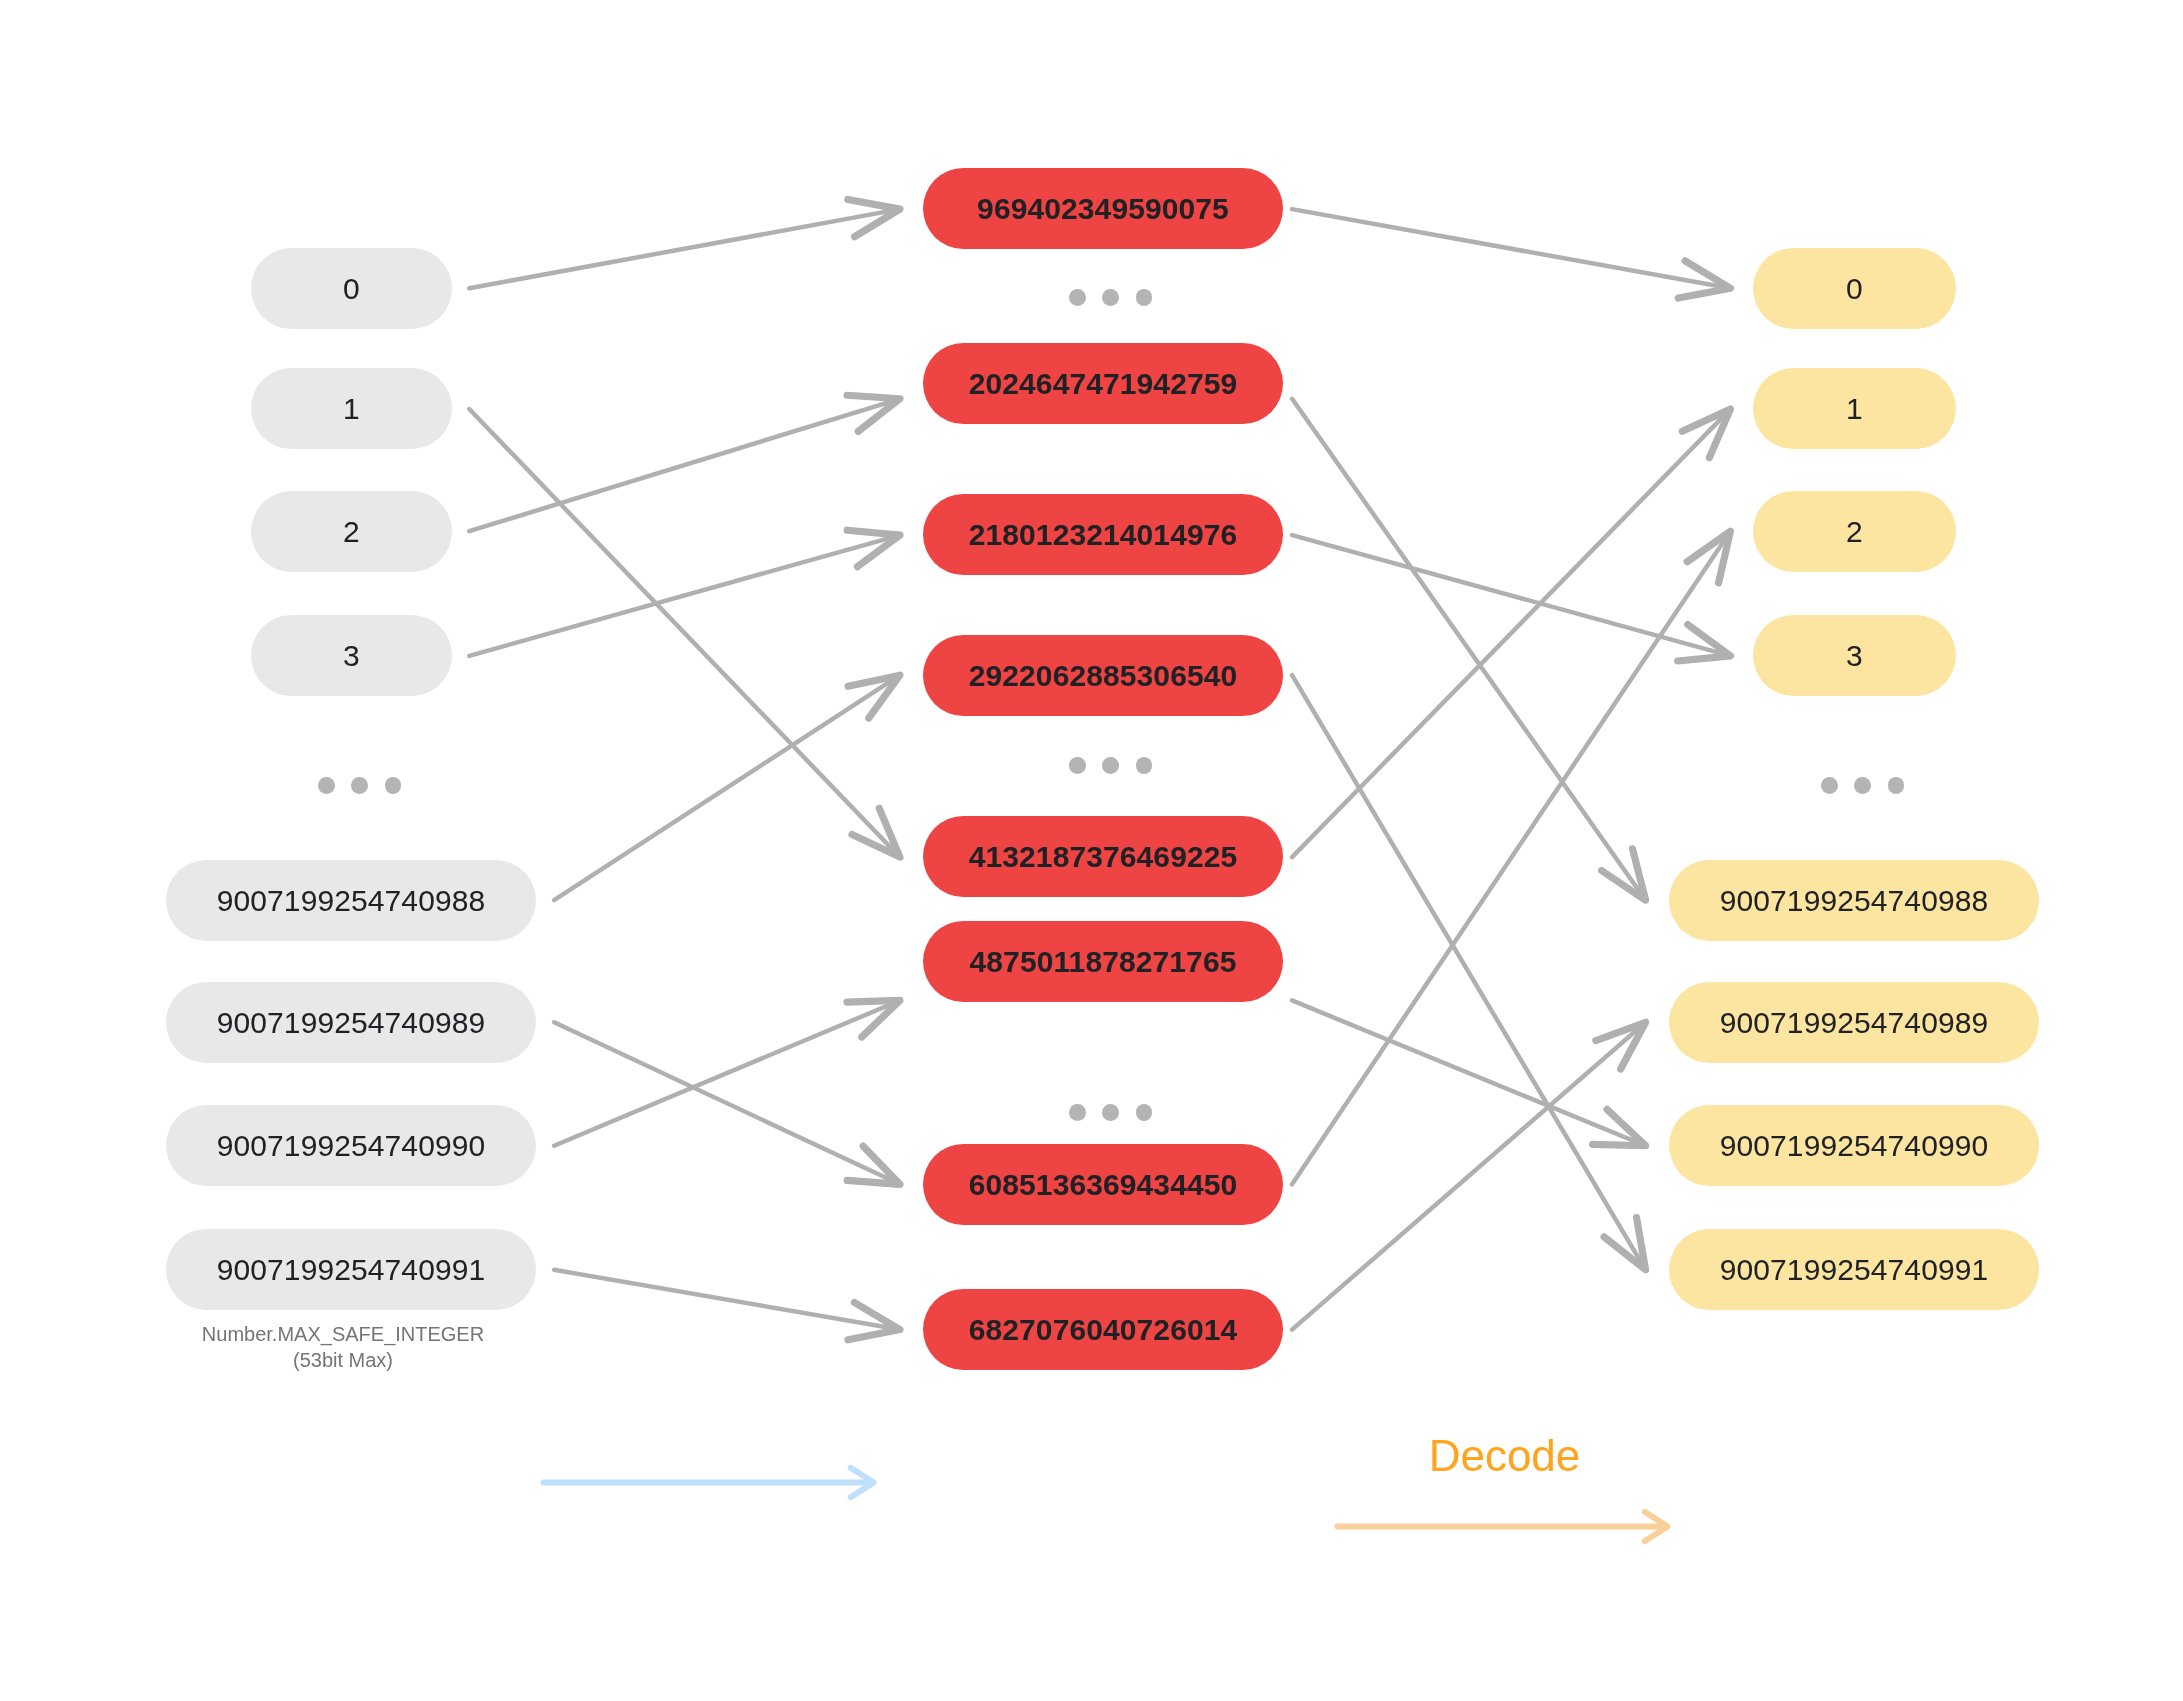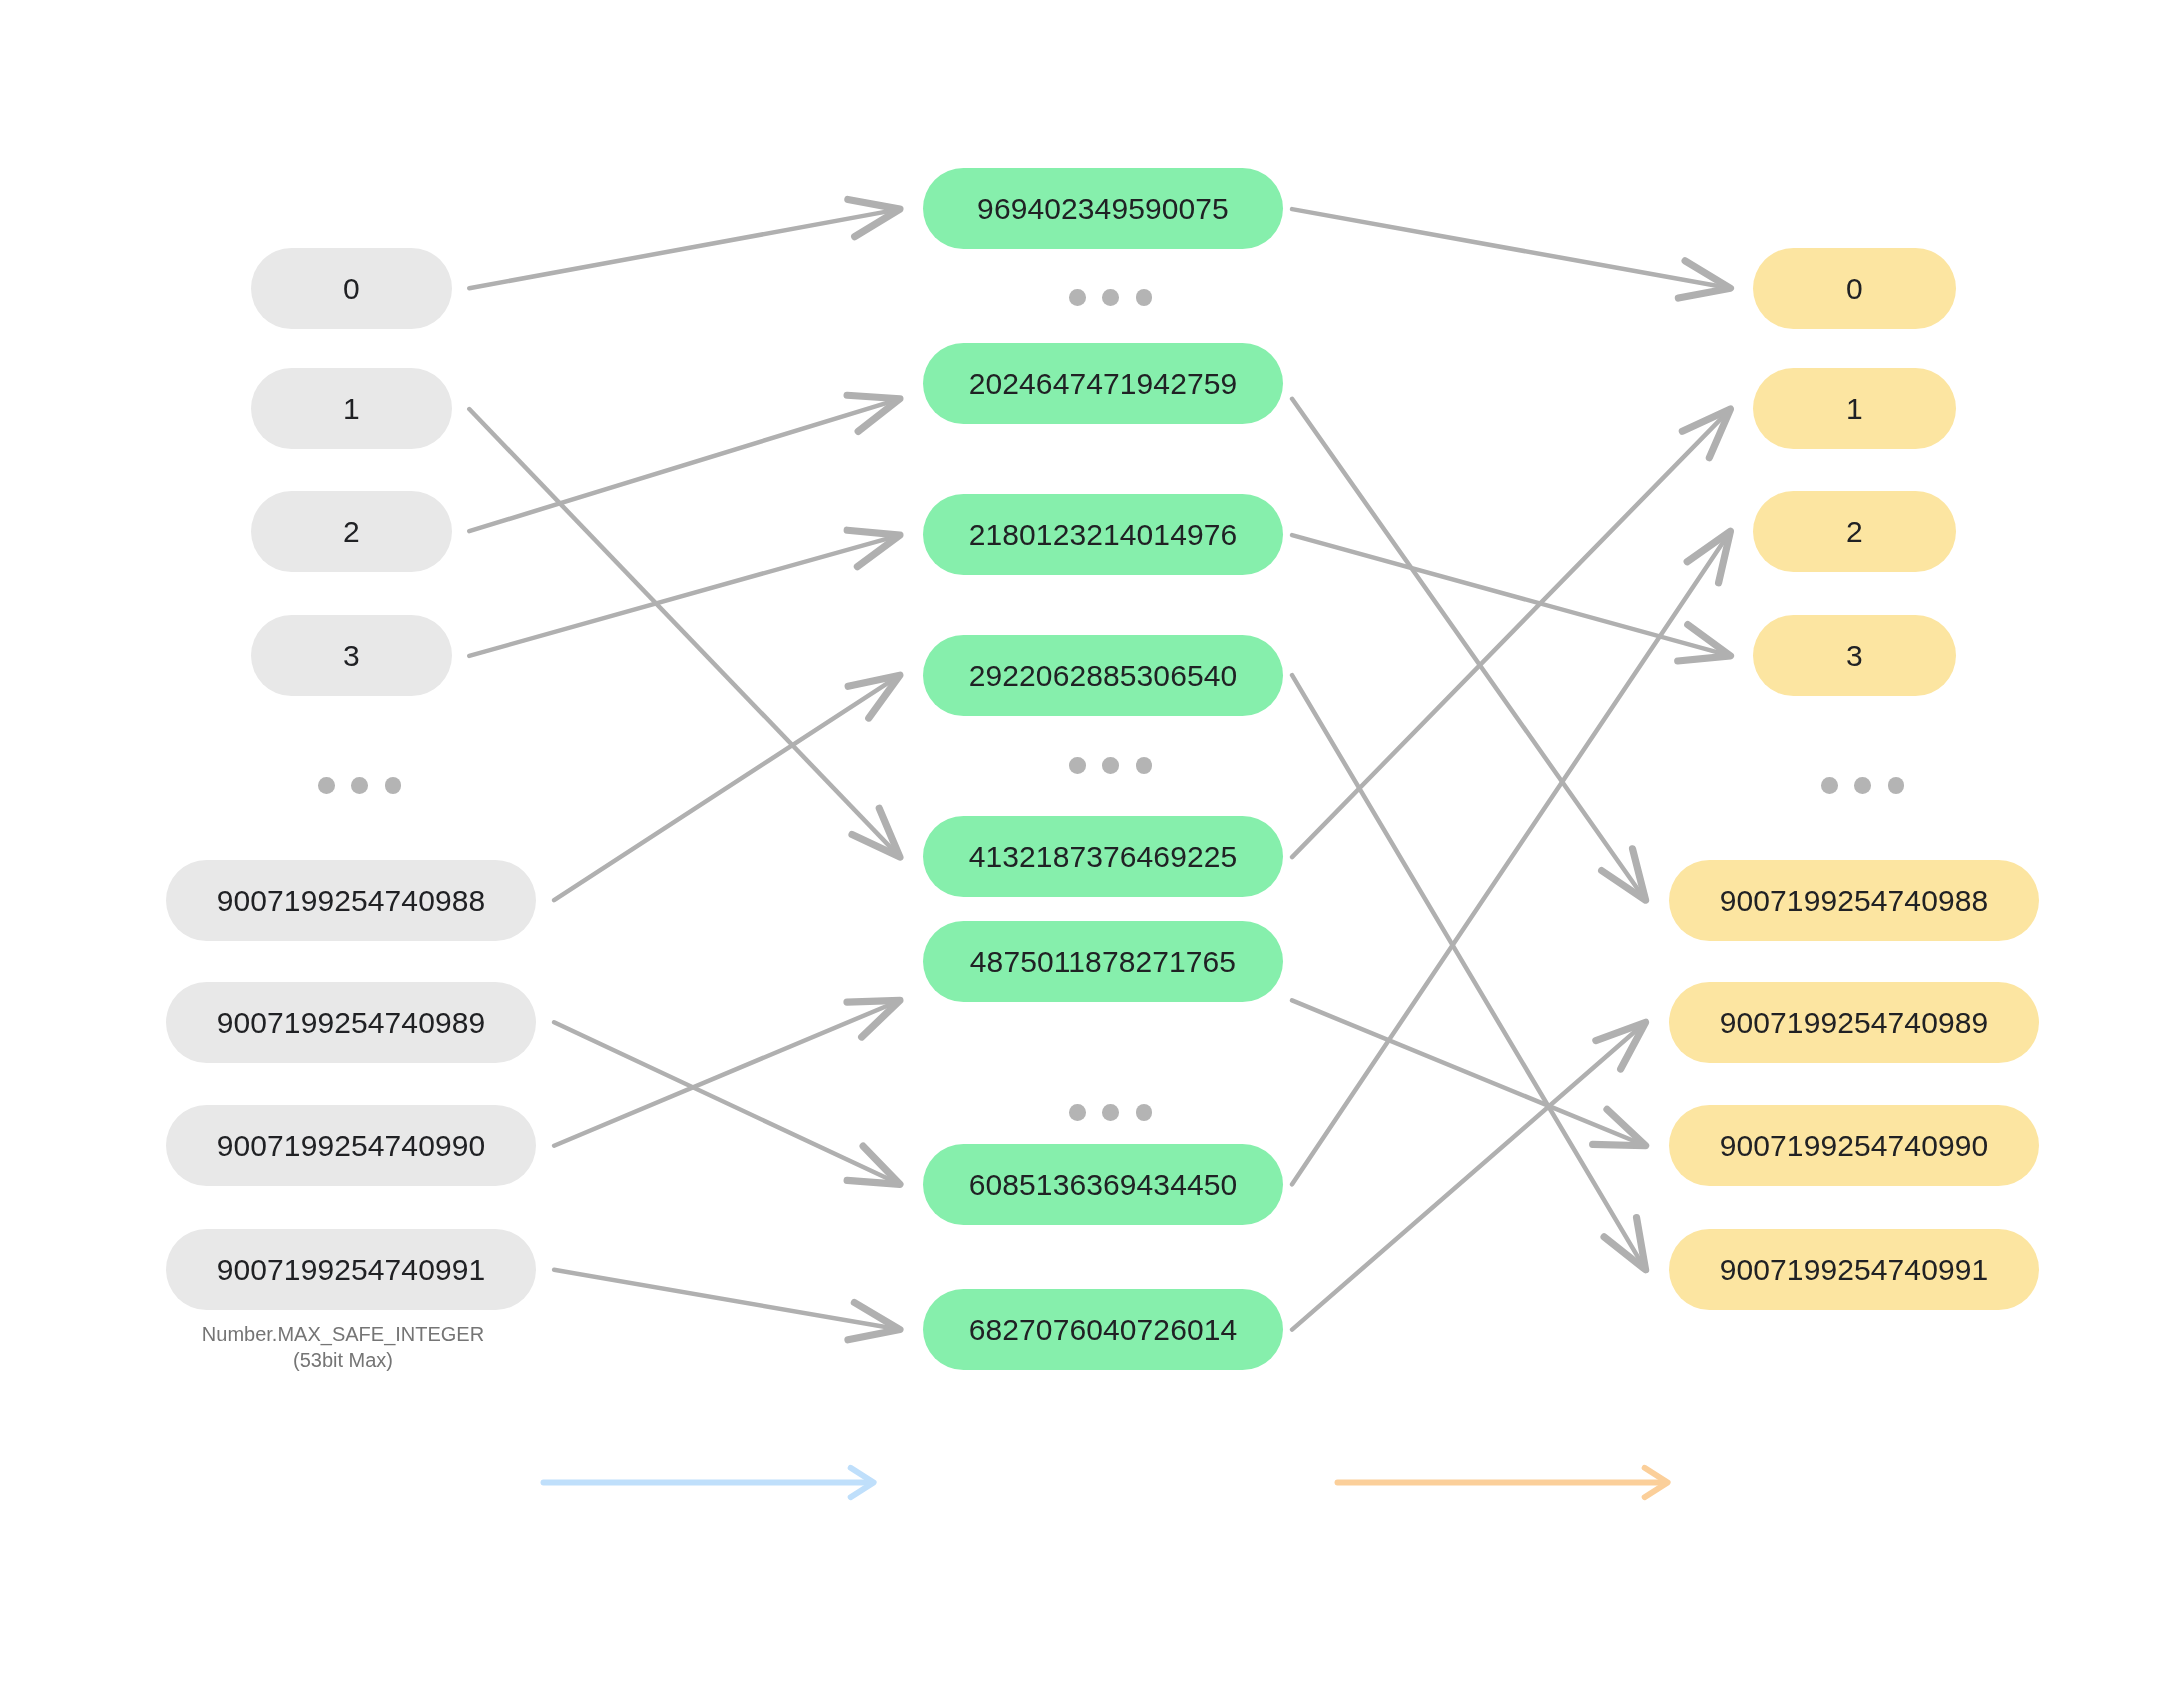--- a/index.html
+++ b/index.html
@@ -36,21 +36,21 @@
     align-items: center;
     justify-content: center;
     border-radius: 41px;
     color: #202124;
     font-size: 30px;
     letter-spacing: 0.1px;
     white-space: nowrap;
     height: 81px;
   }
   .pill.src  { background: #e8e8e8; }
-  .pill.mid  { background: #86efac; }
+  .pill.mid  { background: #ef4444; font-weight: bold; }
   .pill.dst  { background: #fce5a1; }
 
   
   .col-left .pill            { left: 251px;  width: 201px; }
   .col-left .pill.wide       { left: 166px;  width: 370px; }
   .col-mid  .pill            { left: 923px; width: 360px; }
   .col-right .pill           { left: 1753px; width: 203px; }
   .col-right .pill.wide      { left: 1669px; width: 370px; }
 
   
@@ -216,20 +216,21 @@
   </div>
 
   <div class="legend encode" style="left:537px; top:1434px; width:347px">
     <svg class="arrow" width="347" height="45" viewBox="0 0 540 70">
       <path d="M10,35 L515,35" fill="none" stroke="#bfdffb" stroke-width="9" stroke-linecap="round"></path>
       <path d="M488,12 L524,35 L488,58" fill="none" stroke="#bfdffb" stroke-width="9" stroke-linecap="round" stroke-linejoin="round"></path>
     </svg>
   </div>
 
   <div class="legend decode" style="left:1331px; top:1434px; width:347px">
+    <div class="lbl">Decode</div>
     <svg class="arrow" width="347" height="45" viewBox="0 0 540 70">
       <path d="M10,35 L515,35" fill="none" stroke="#fbcf9a" stroke-width="9" stroke-linecap="round"></path>
       <path d="M488,12 L524,35 L488,58" fill="none" stroke="#fbcf9a" stroke-width="9" stroke-linecap="round" stroke-linejoin="round"></path>
     </svg>
   </div>
 
 </div>
 
 
 </body></html>

